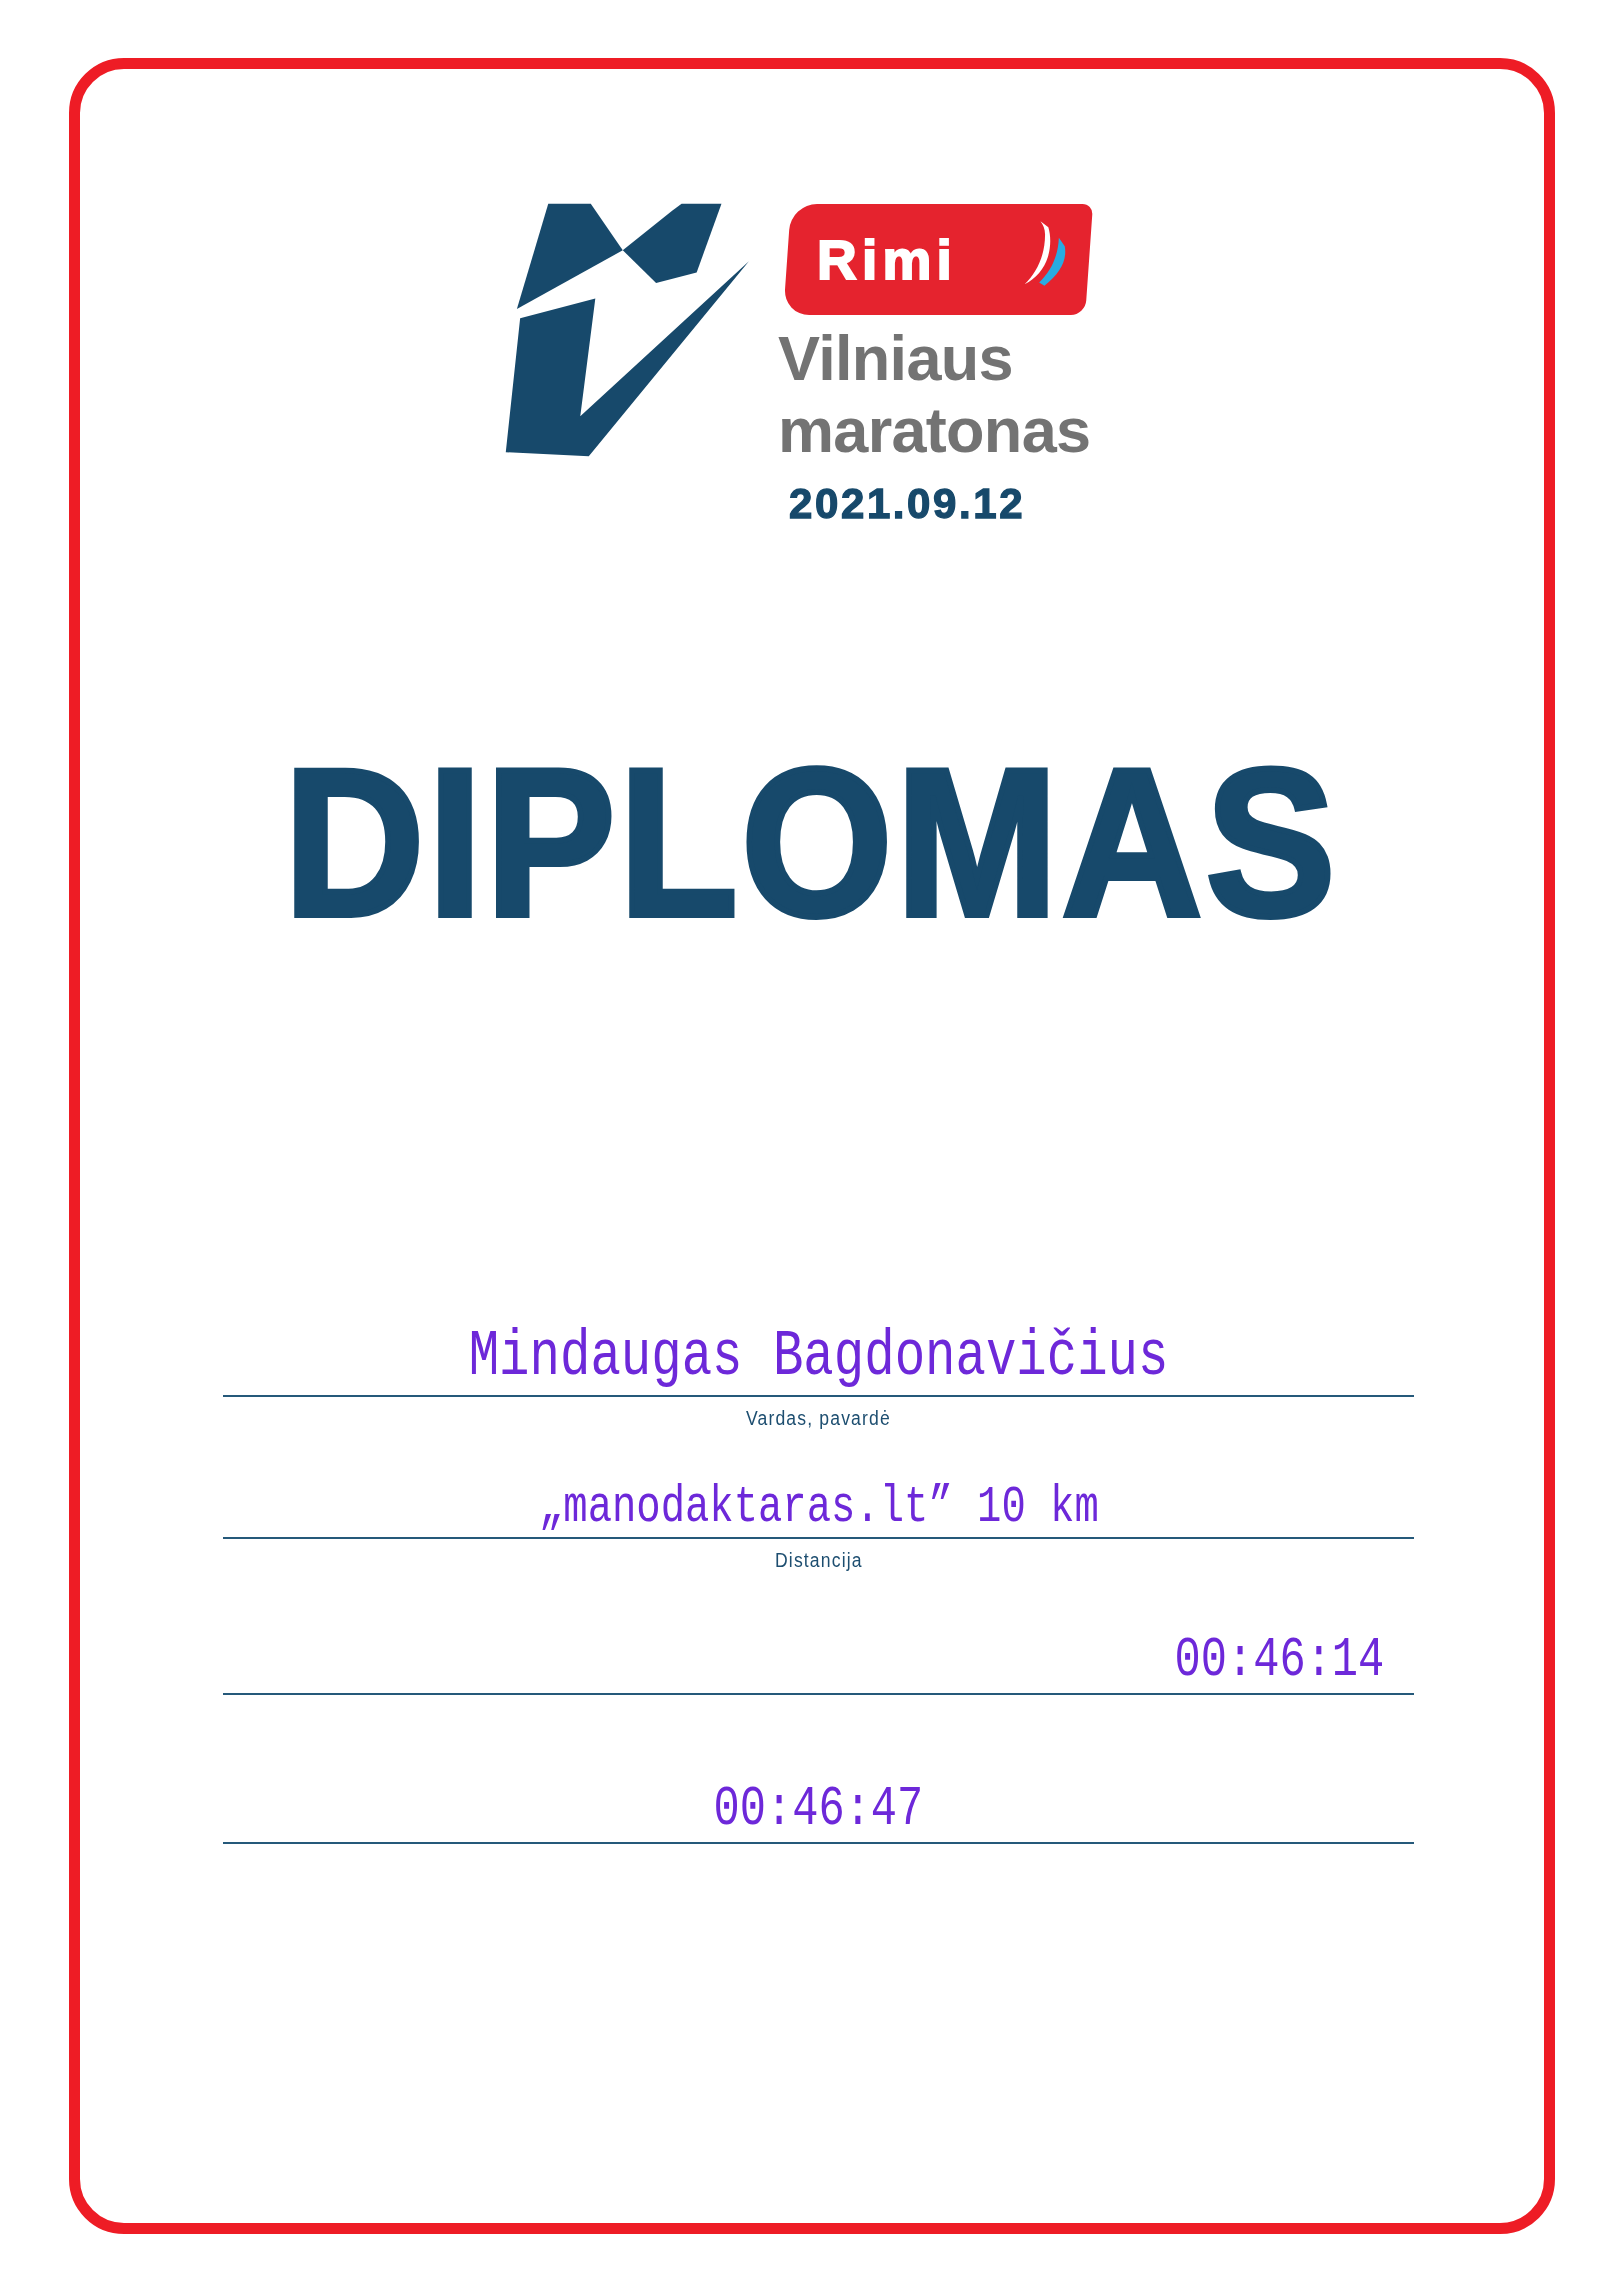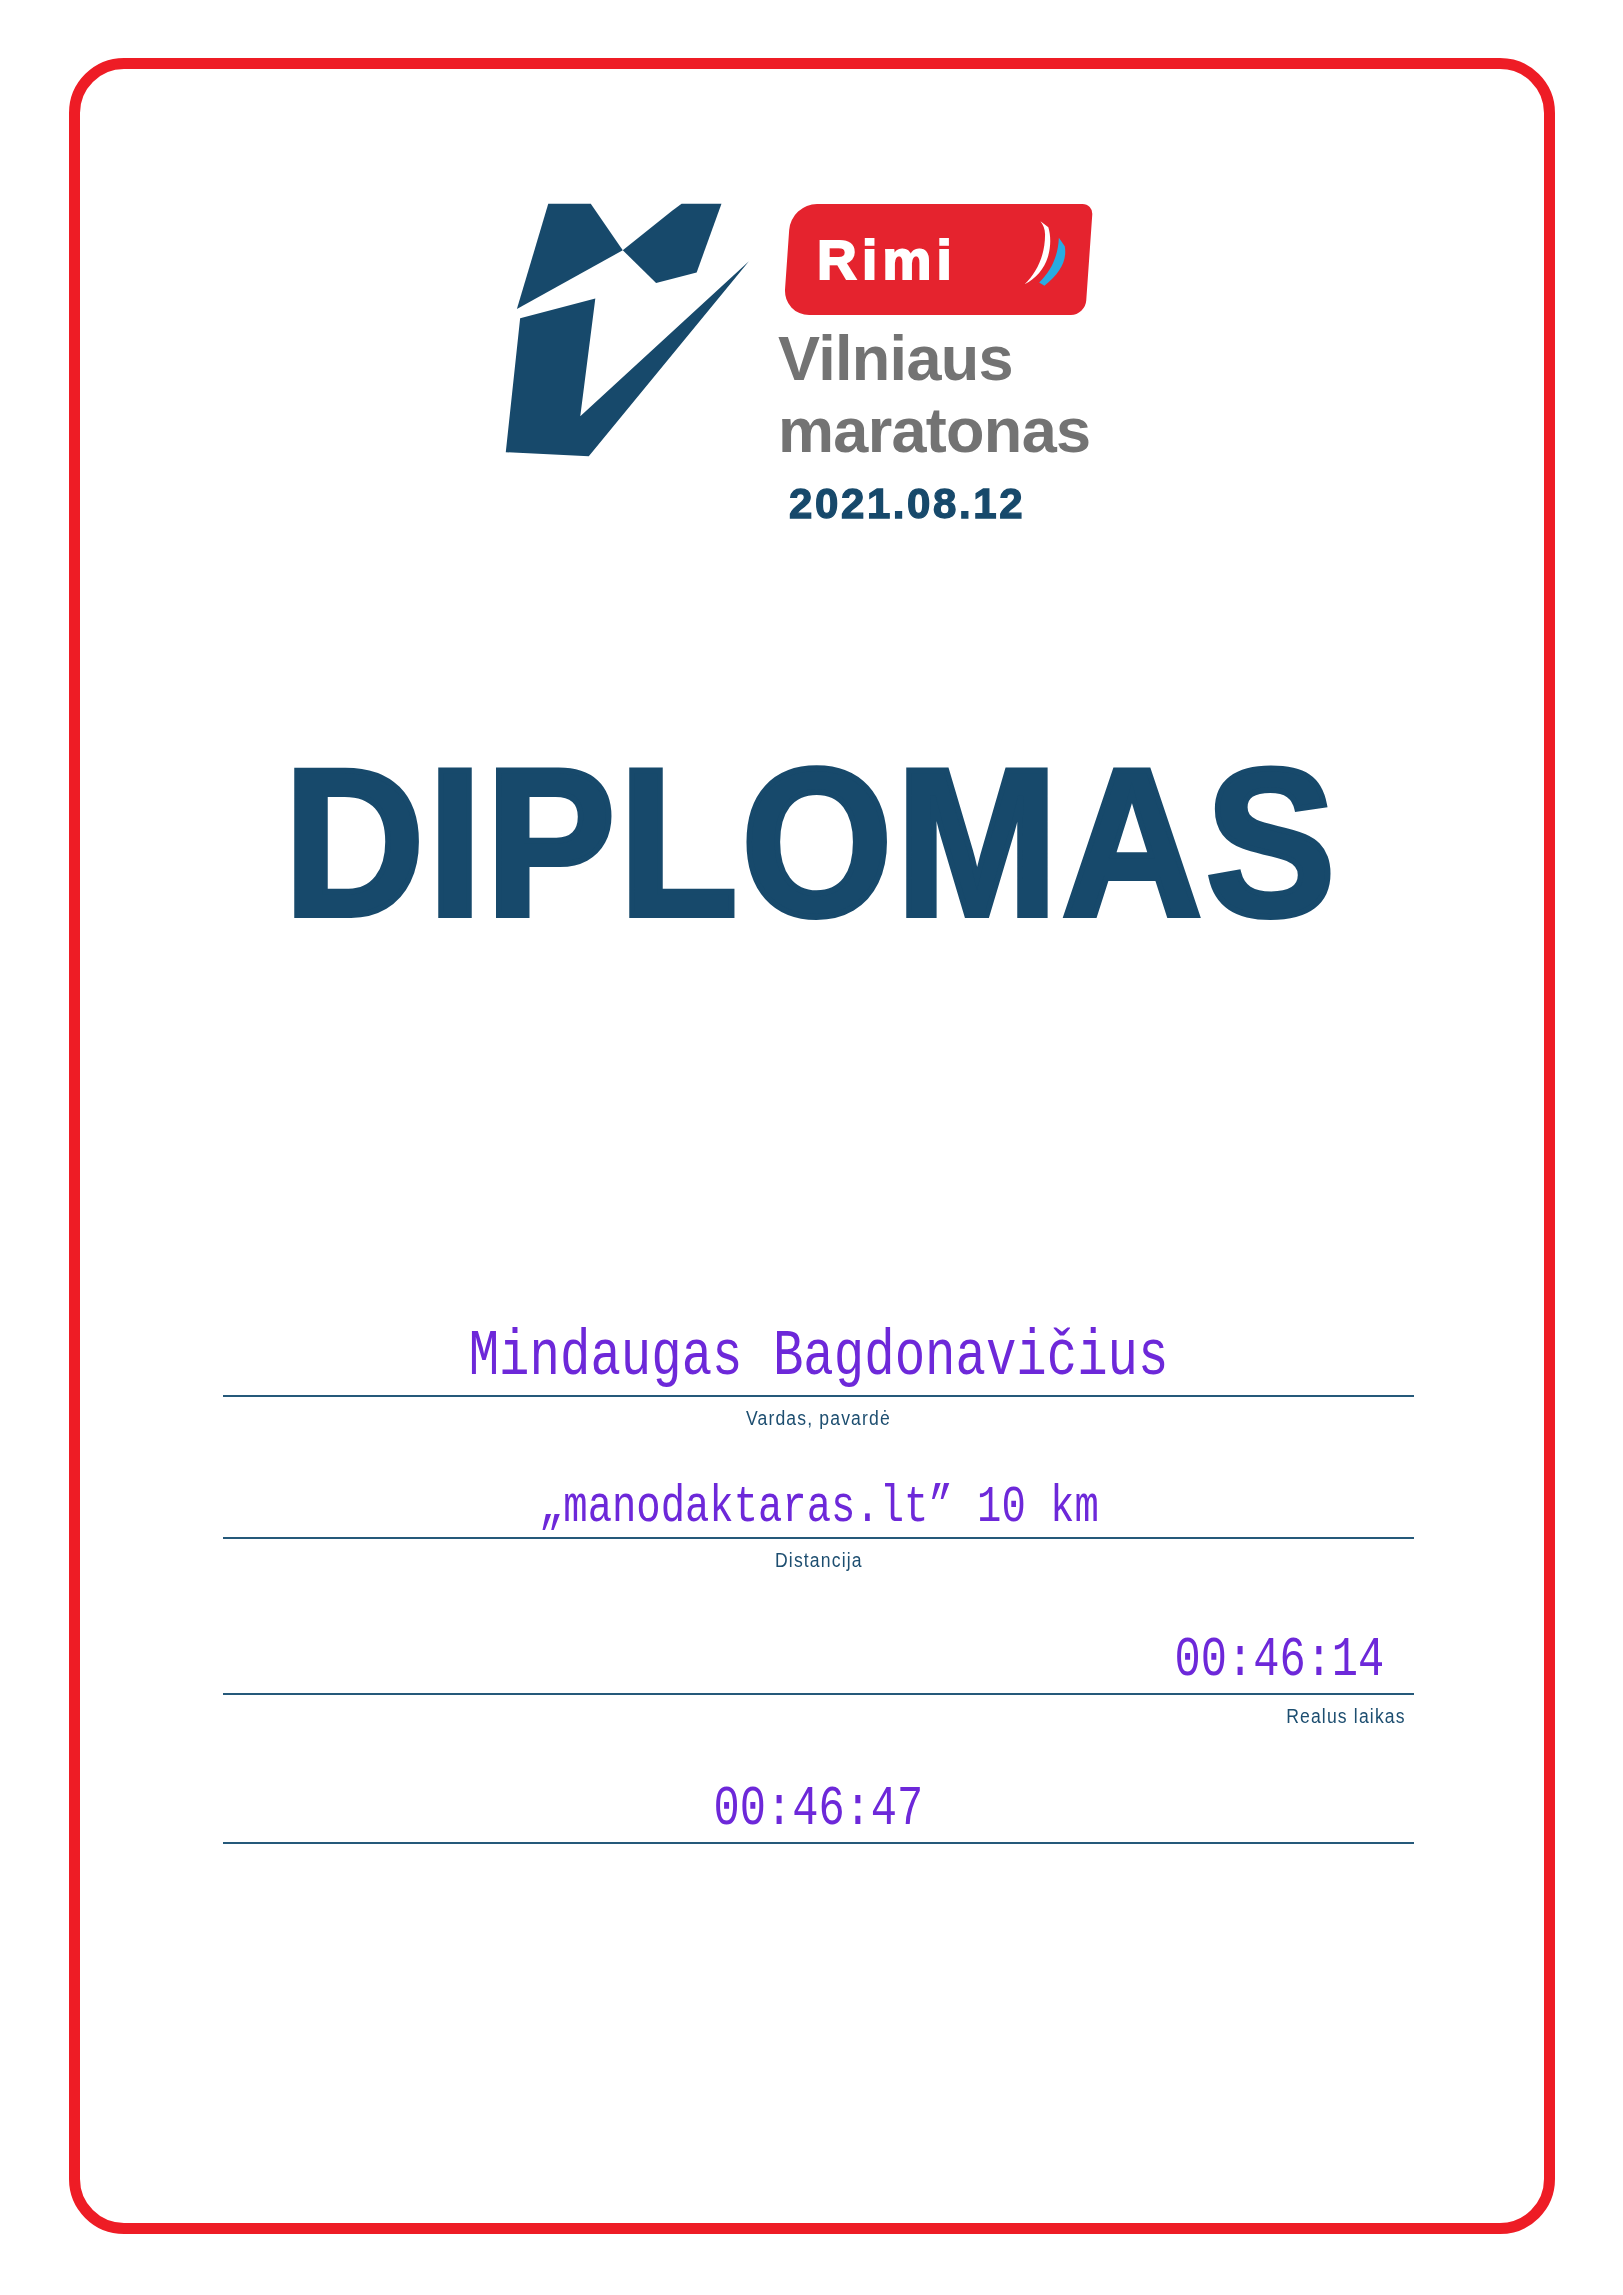--- a/index.html
+++ b/index.html
@@ -120,40 +120,39 @@
   </div>
   <svg class="swoosh" viewBox="0 0 94 102" xmlns="http://www.w3.org/2000/svg" aria-hidden="true">
     <path fill="#ffffff" d="M10,98 C28,80 41,55 41,22 C41,14 38,7 34,2 L46,11 C50,24 50,42 45,57 C40,74 27,89 10,98 Z"></path>
     <path fill="#29abe2" d="M32,95 C50,78 61,55 62,27 L71,40 C75,62 63,82 40,100 Z"></path>
   </svg>
 
   <div class="event-name">
     <div>Vilniaus</div>
     <div>maratonas</div>
   </div>
-  <div class="event-date">2021.08.12</div>
+  <div class="event-date">2021.09.12</div>
 
   <h1 class="title">DIPLOMAS</h1>
 
   <div class="field f1">
     <span class="value"><span class="cond">Mindaugas Bagdonavičius</span></span>
     <div class="rule"></div>
     <div class="label"><span class="cond-label">Vardas, pavardė</span></div>
   </div>
 
   <div class="field f2">
     <span class="value"><span class="cond">„manodaktaras.lt” 10 km</span></span>
     <div class="rule"></div>
     <div class="label"><span class="cond-label">Distancija</span></div>
   </div>
 
   <div class="field f3">
     <span class="value"><span class="cond">00:46:14</span></span>
     <div class="rule"></div>
-    <div class="label"><span class="cond-label">Realus laikas</span></div>
   </div>
 
   <div class="field f4">
     <span class="value"><span class="cond">00:46:47</span></span>
     <div class="rule"></div>
   </div>
 
 </div>
 
 

